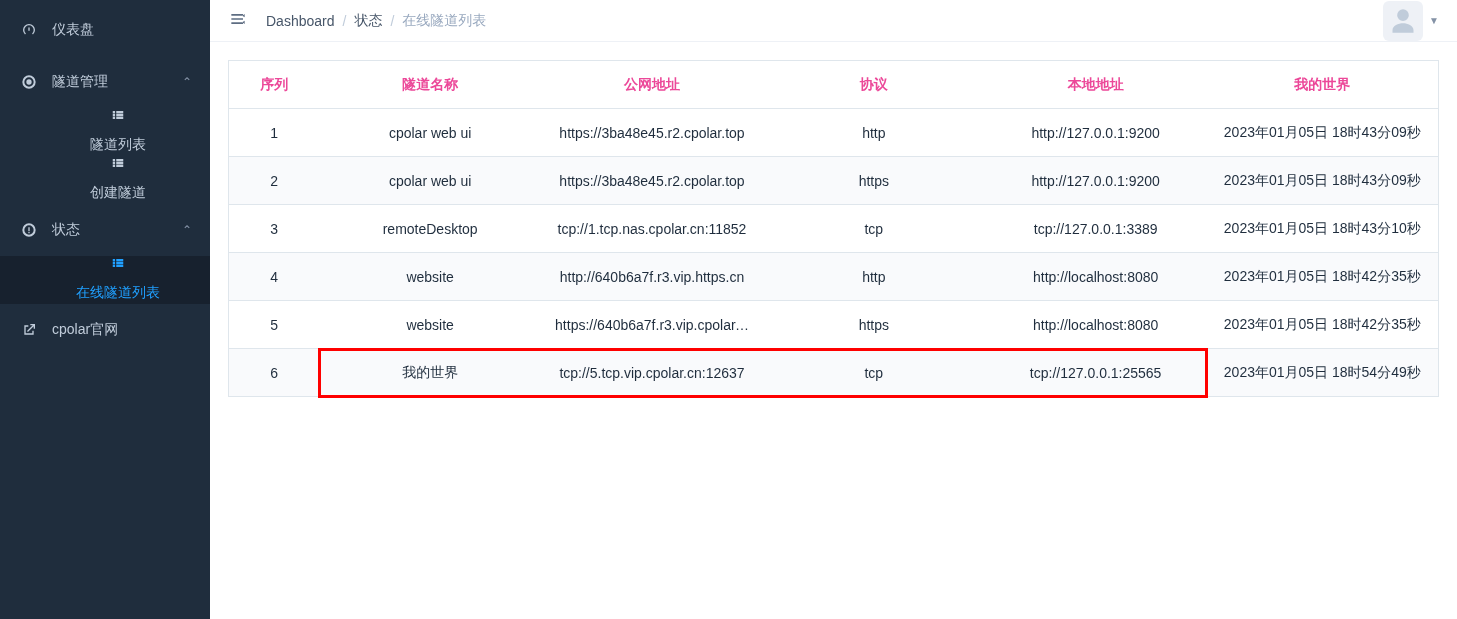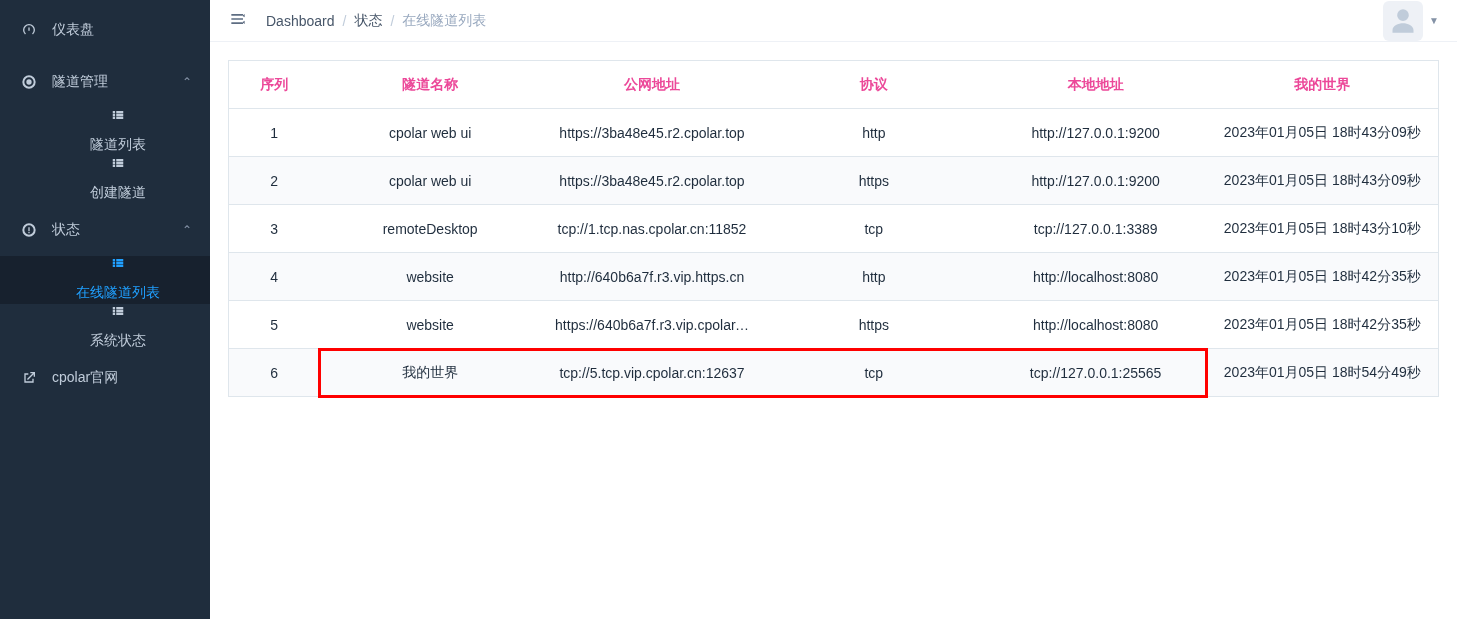--- a/index.html
+++ b/index.html
@@ -103,28 +103,20 @@
 
     <div class="side-item sub active">
       <span class="side-ico">
         <svg width="14" height="14" viewBox="0 0 24 24">
             <path d="M3 5h4v4H3zM3 10h4v4H3zM3 15h4v4H3zM9 5h12v4H9zM9 10h12v4H9zM9 15h12v4H9z"></path>
           </svg>
       </span>
       <span>在线隧道列表</span>
     </div>
 
-    <div class="side-item sub">
-      <span class="side-ico">
-        <svg width="14" height="14" viewBox="0 0 24 24">
-            <path d="M3 5h4v4H3zM3 10h4v4H3zM3 15h4v4H3zM9 5h12v4H9zM9 10h12v4H9zM9 15h12v4H9z"></path>
-          </svg>
-      </span>
-      <span>系统状态</span>
-    </div>
 
     <div class="side-item">
       <span class="side-ico">
         <svg width="16" height="16" viewBox="0 0 24 24">
             <path d="M14 3v2h3.6L9 13.6 10.4 15 19 6.4V10h2V3h-7zM5 5h6v2H7v10h10v-4h2v6H5V5z"></path>
           </svg>
       </span>
       <span>cpolar官网</span>
     </div>
 

